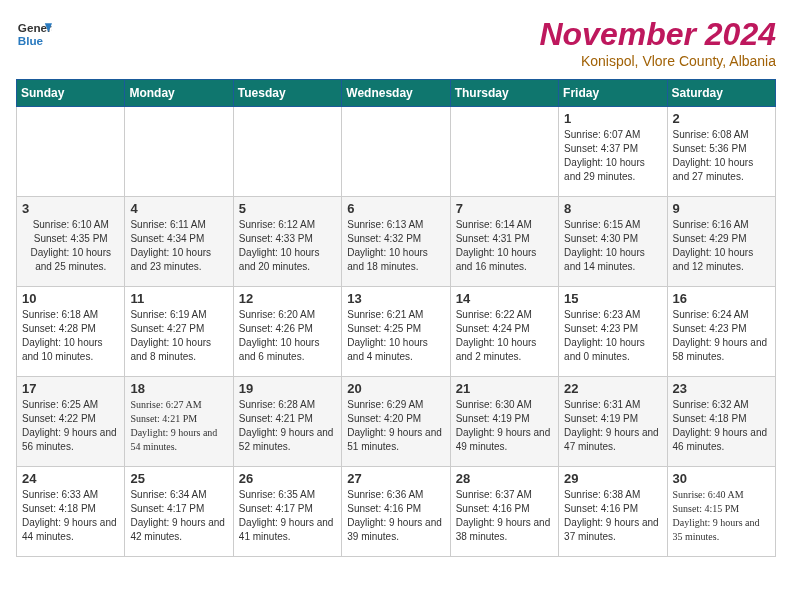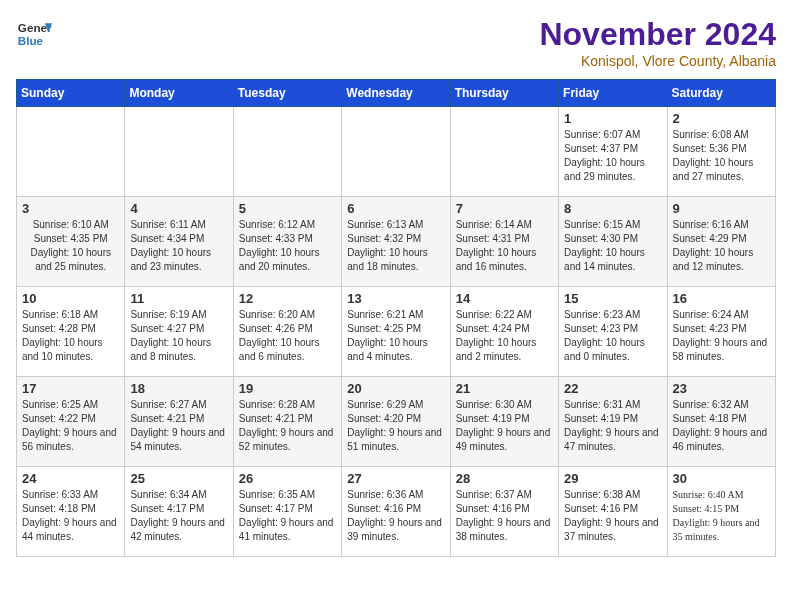--- a/index.html
+++ b/index.html
@@ -24,33 +24,34 @@
     .logo-icon {
       width: 36px;
       height: 36px;
     }
     .title-block {
       text-align: right;
     }
     .month-title {
       font-size: 32px;
       font-weight: bold;
-      color: #4c1d95;
+      color: #be185d;
+      font-style: italic;
     }
     .location {
       font-size: 14px;
       color: #a16207;
     }
     table {
       width: 100%;
       border-collapse: collapse;
       table-layout: fixed;
     }
     thead tr th {
-      background: #1d4ed8;
+      background: #0f766e;
       color: #fff;
       font-size: 12px;
       font-weight: bold;
       padding: 6px 4px;
       text-align: left;
       border: 1px solid #1a5a9a;
     }
     tbody tr td {
       vertical-align: top;
       border: 1px solid #ccc;
@@ -219,21 +220,21 @@
       </tr>
       <tr>
         <td>
           <span class="day-number">17</span>
           <div class="day-info" style="white-space: pre-line;">Sunrise: 6:25 AM
 Sunset: 4:22 PM
 Daylight: 9 hours and 56 minutes.</div>
         </td>
         <td>
           <span class="day-number">18</span>
-          <div class="day-info" style="white-space: pre-line;">Sunrise: 6:27 AM
+          <div class="day-info" style="white-space: pre-line; font-family: Liberation Serif, serif;">Sunrise: 6:27 AM
 Sunset: 4:21 PM
 Daylight: 9 hours and 54 minutes.</div>
         </td>
         <td>
           <span class="day-number">19</span>
           <div class="day-info" style="white-space: pre-line;">Sunrise: 6:28 AM
 Sunset: 4:21 PM
 Daylight: 9 hours and 52 minutes.</div>
         </td>
         <td>

